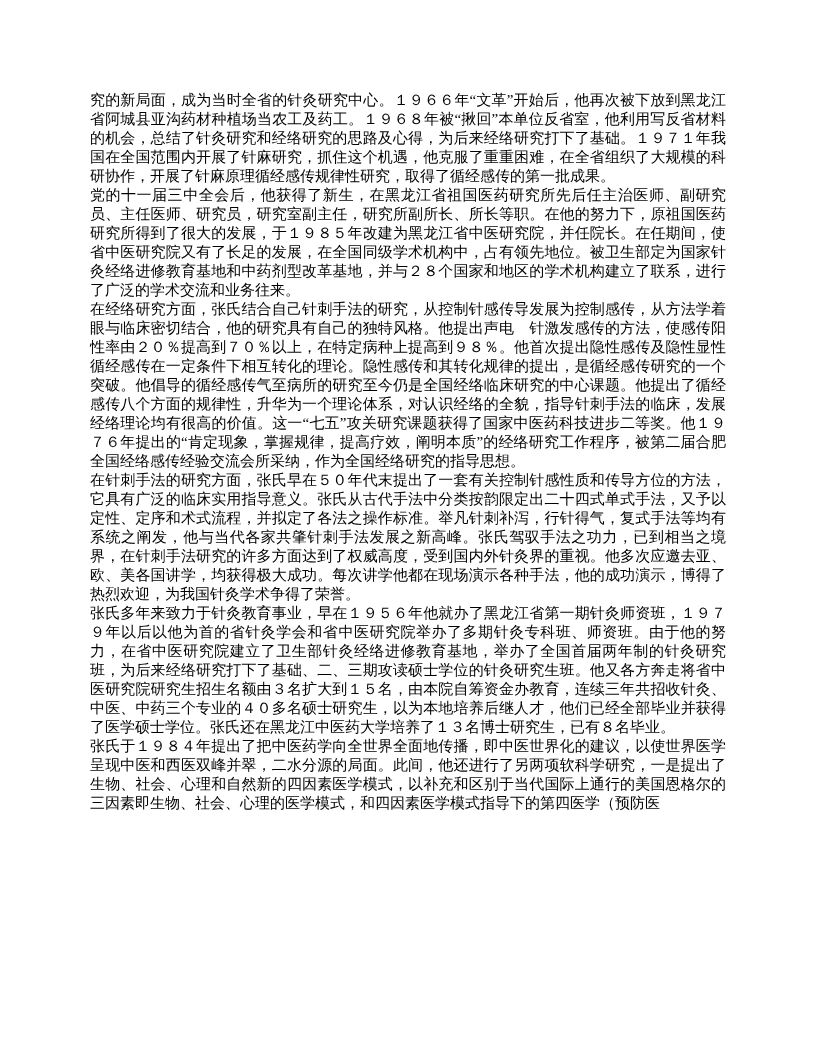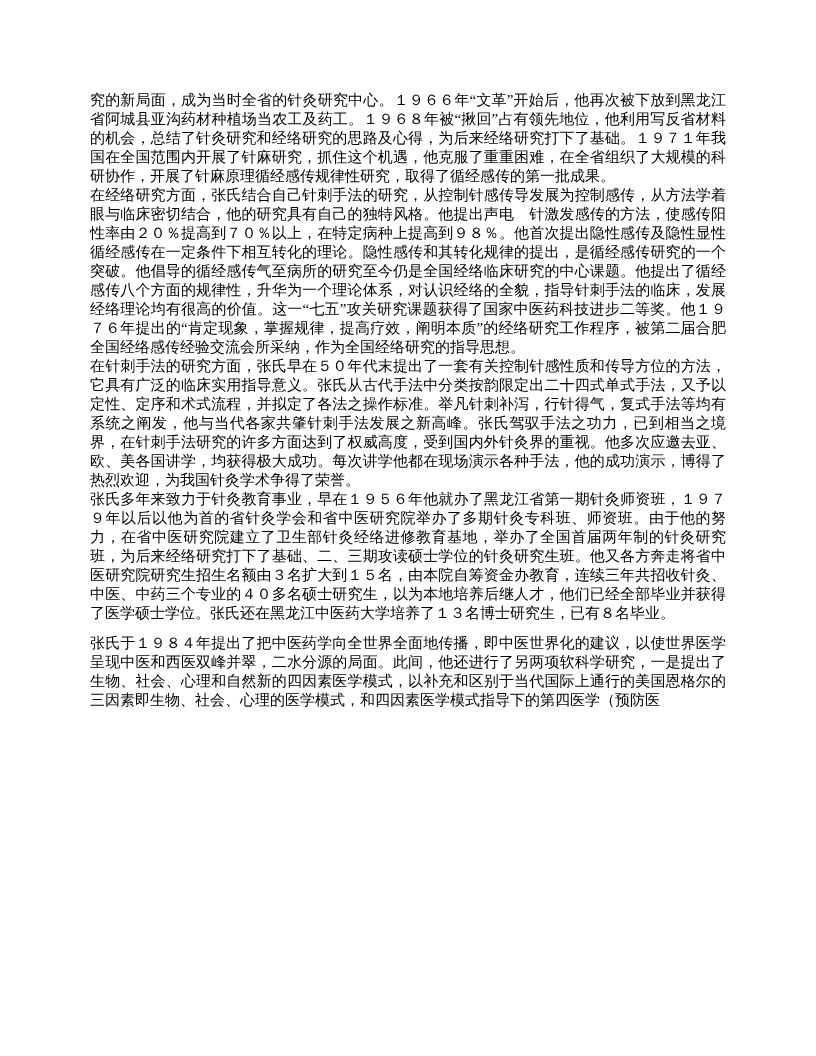--- a/index.html
+++ b/index.html
@@ -21,25 +21,25 @@
     line-height: 19px;
     color: #000000;
   }
   .page p {
     margin: 0;
     text-align: justify;
     text-justify: inter-ideograph;
     word-break: break-all;
   }
   .page p.para-gap {
-    margin-top: 11px;
   }
 </style>
 </head>
 <body>
 
 <div class="page">
-  <p>究的新局面，成为当时全省的针灸研究中心。１９６６年“文革”开始后，他再次被下放到黑龙江省阿城县亚沟药材种植场当农工及药工。１９６８年被“揪回”占有领先地位，他利用写反省材料的机会，总结了针灸研究和经络研究的思路及心得，为后来经络研究打下了基础。１９７１年我国在全国范围内开展了针麻研究，抓住这个机遇，他克服了重重困难，在全省组织了大规模的科研协作，开展了针麻原理循经感传规律性研究，取得了循经感传的第一批成果。</p>
+  <p>究的新局面，成为当时全省的针灸研究中心。１９６６年“文革”开始后，他再次被下放到黑龙江省阿城县亚沟药材种植场当农工及药工。１９６８年被“揪回”本单位反省室，他利用写反省材料的机会，总结了针灸研究和经络研究的思路及心得，为后来经络研究打下了基础。１９７１年我国在全国范围内开展了针麻研究，抓住这个机遇，他克服了重重困难，在全省组织了大规模的科研协作，开展了针麻原理循经感传规律性研究，取得了循经感传的第一批成果。</p>
+  <p>党的十一届三中全会后，他获得了新生，在黑龙江省祖国医药研究所先后任主治医师、副研究员、主任医师、研究员，研究室副主任，研究所副所长、所长等职。在他的努力下，原祖国医药研究所得到了很大的发展，于１９８５年改建为黑龙江省中医研究院，并任院长。在任期间，使省中医研究院又有了长足的发展，在全国同级学术机构中，占有领先地位。被卫生部定为国家针灸经络进修教育基地和中药剂型改革基地，并与２８个国家和地区的学术机构建立了联系，进行了广泛的学术交流和业务往来。</p>
   <p>在经络研究方面，张氏结合自己针刺手法的研究，从控制针感传导发展为控制感传，从方法学着眼与临床密切结合，他的研究具有自己的独特风格。他提出声电　针激发感传的方法，使感传阳性率由２０％提高到７０％以上，在特定病种上提高到９８％。他首次提出隐性感传及隐性显性循经感传在一定条件下相互转化的理论。隐性感传和其转化规律的提出，是循经感传研究的一个突破。他倡导的循经感传气至病所的研究至今仍是全国经络临床研究的中心课题。他提出了循经感传八个方面的规律性，升华为一个理论体系，对认识经络的全貌，指导针刺手法的临床，发展经络理论均有很高的价值。这一“七五”攻关研究课题获得了国家中医药科技进步二等奖。他１９７６年提出的“肯定现象，掌握规律，提高疗效，阐明本质”的经络研究工作程序，被第二届合肥全国经络感传经验交流会所采纳，作为全国经络研究的指导思想。</p>
   <p>在针刺手法的研究方面，张氏早在５０年代末提出了一套有关控制针感性质和传导方位的方法，它具有广泛的临床实用指导意义。张氏从古代手法中分类按韵限定出二十四式单式手法，又予以定性、定序和术式流程，并拟定了各法之操作标准。举凡针刺补泻，行针得气，复式手法等均有系统之阐发，他与当代各家共肇针刺手法发展之新高峰。张氏驾驭手法之功力，已到相当之境界，在针刺手法研究的许多方面达到了权威高度，受到国内外针灸界的重视。他多次应邀去亚、欧、美各国讲学，均获得极大成功。每次讲学他都在现场演示各种手法，他的成功演示，博得了热烈欢迎，为我国针灸学术争得了荣誉。</p>
   <p>张氏多年来致力于针灸教育事业，早在１９５６年他就办了黑龙江省第一期针灸师资班，１９７９年以后以他为首的省针灸学会和省中医研究院举办了多期针灸专科班、师资班。由于他的努力，在省中医研究院建立了卫生部针灸经络进修教育基地，举办了全国首届两年制的针灸研究班，为后来经络研究打下了基础、二、三期攻读硕士学位的针灸研究生班。他又各方奔走将省中医研究院研究生招生名额由３名扩大到１５名，由本院自筹资金办教育，连续三年共招收针灸、中医、中药三个专业的４０多名硕士研究生，以为本地培养后继人才，他们已经全部毕业并获得了医学硕士学位。张氏还在黑龙江中医药大学培养了１３名博士研究生，已有８名毕业。</p>
   <p class="para-gap">张氏于１９８４年提出了把中医药学向全世界全面地传播，即中医世界化的建议，以使世界医学呈现中医和西医双峰并翠，二水分源的局面。此间，他还进行了另两项软科学研究，一是提出了生物、社会、心理和自然新的四因素医学模式，以补充和区别于当代国际上通行的美国恩格尔的三因素即生物、社会、心理的医学模式，和四因素医学模式指导下的第四医学（预防医</p>
 </div>
 
 </body></html>

